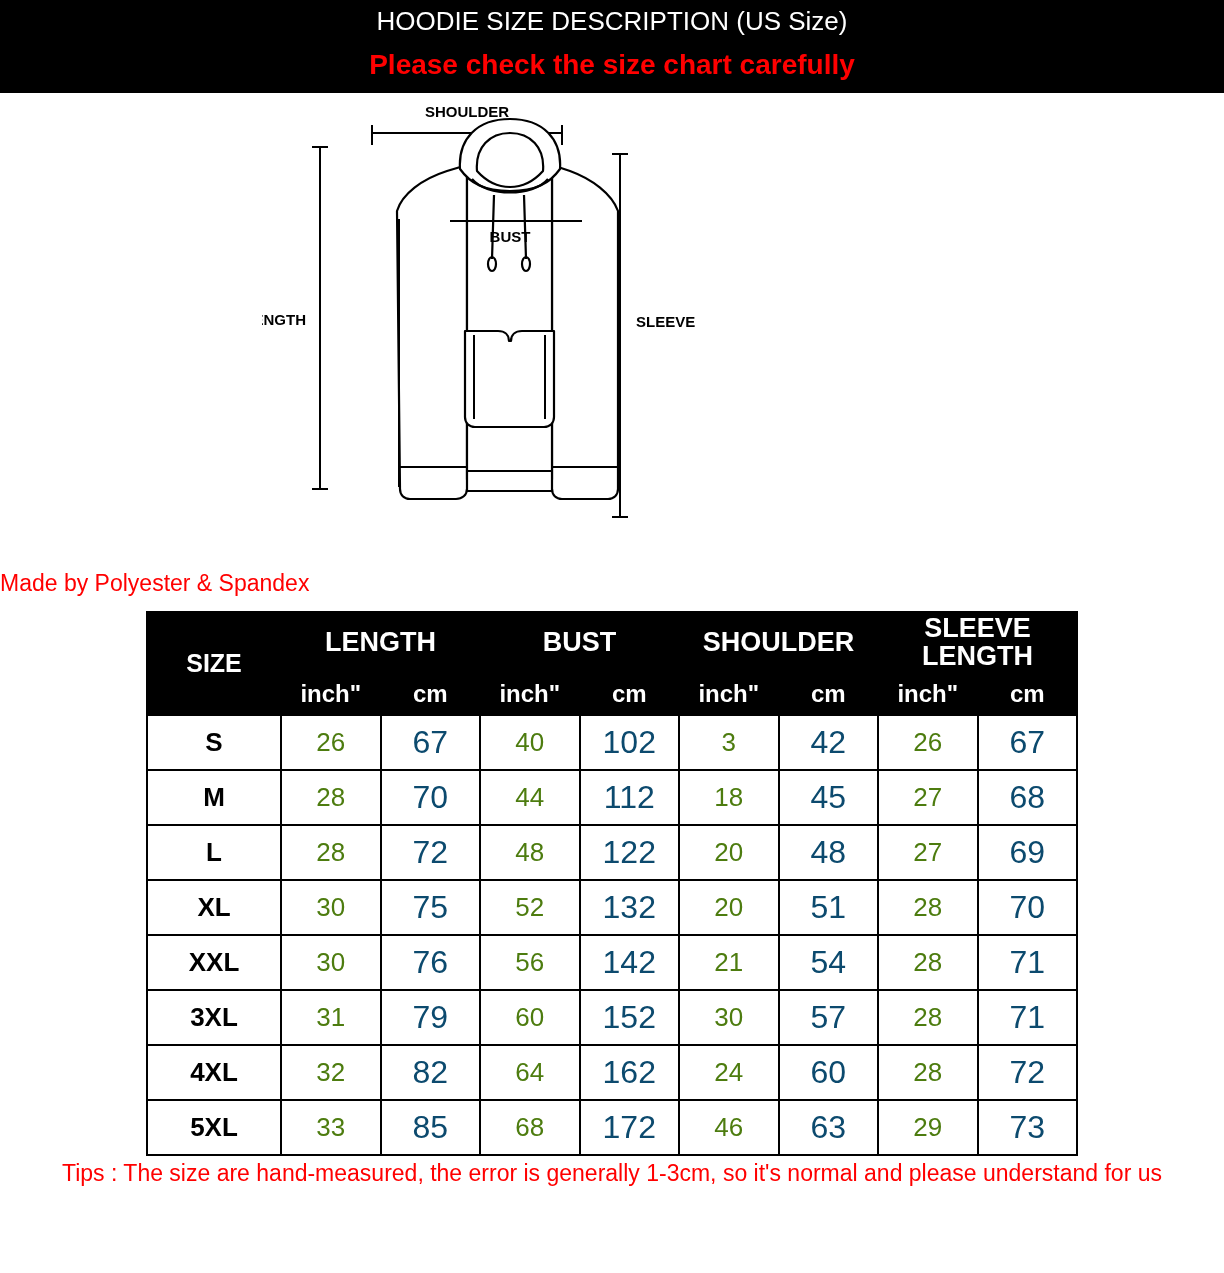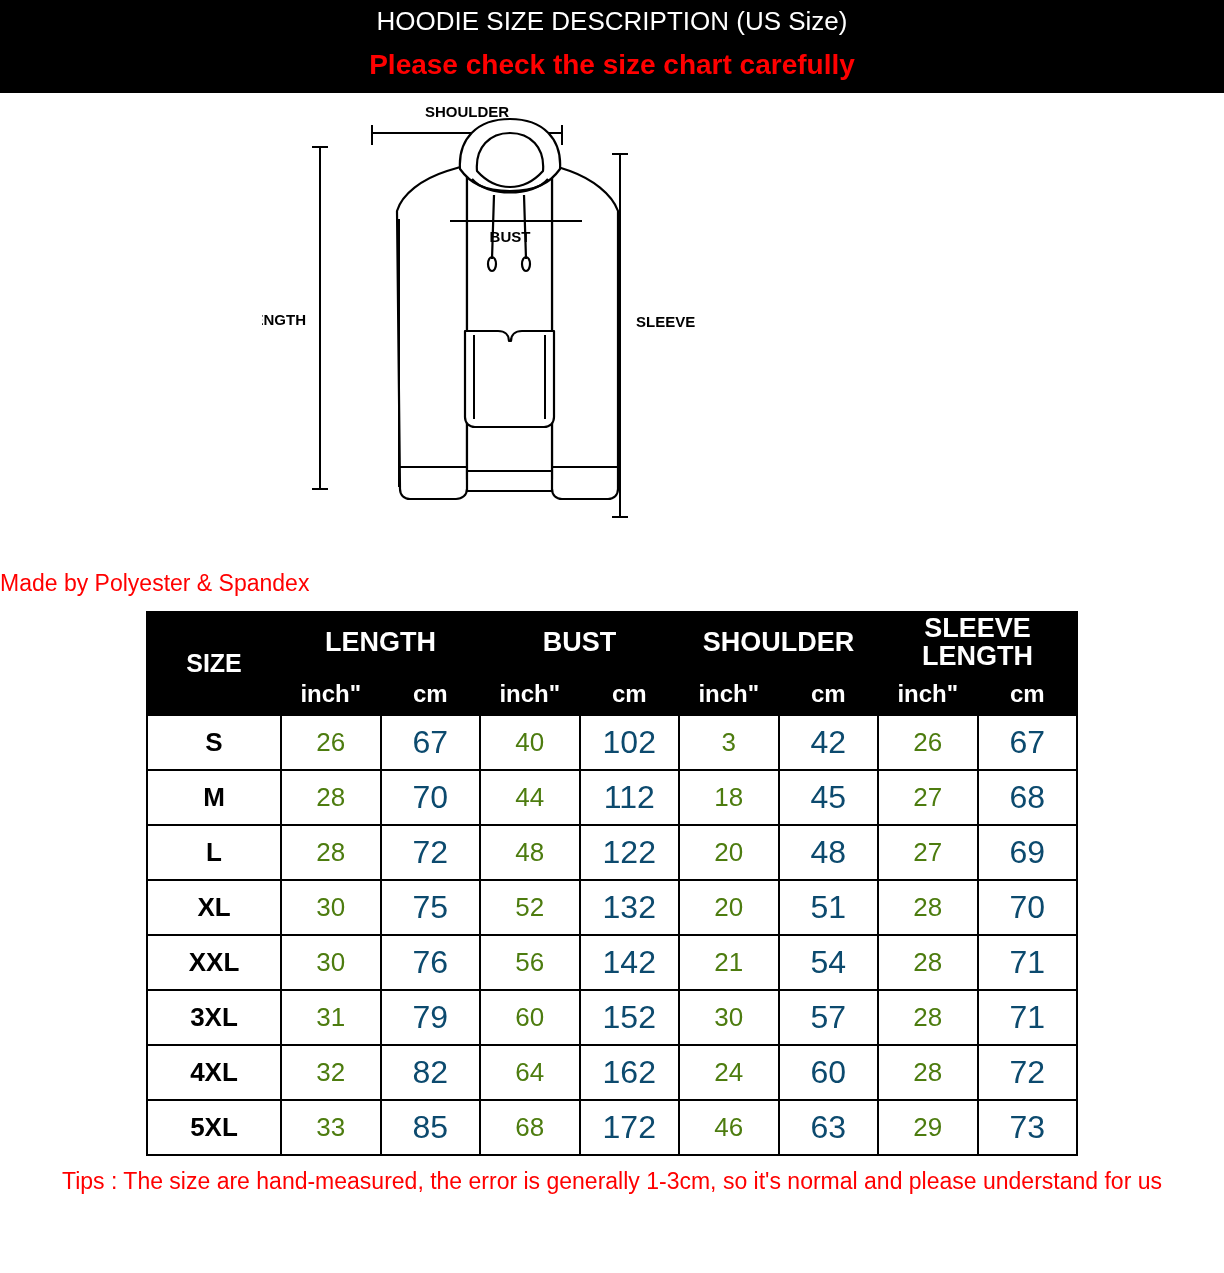--- a/index.html
+++ b/index.html
@@ -92,21 +92,21 @@
   }
   .val-cm {
     color: #0c4a6e;
     font-size: 32px;
   }
   .tips {
     text-align: center;
     color: #ff0000;
     font-size: 23px;
     line-height: 1.35;
-    margin-top: 10px;
+    margin-top: 2px;
     padding: 0 30px;
   }
   .diagram-label {
     font-family: "Liberation Sans", sans-serif;
     font-size: 15px;
     font-weight: bold;
     fill: #000;
   }
 </style>
 </head>

